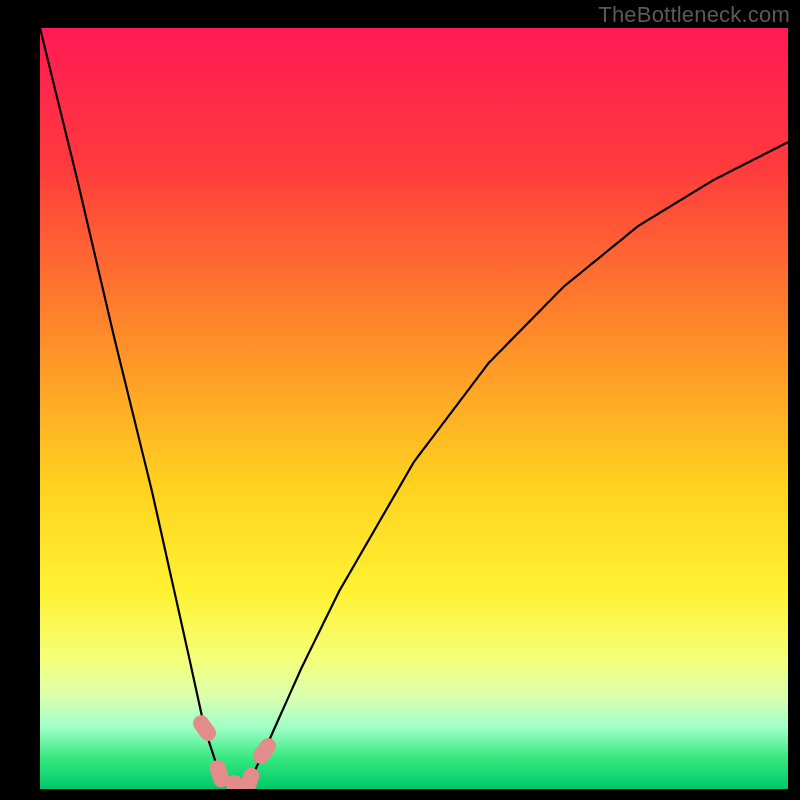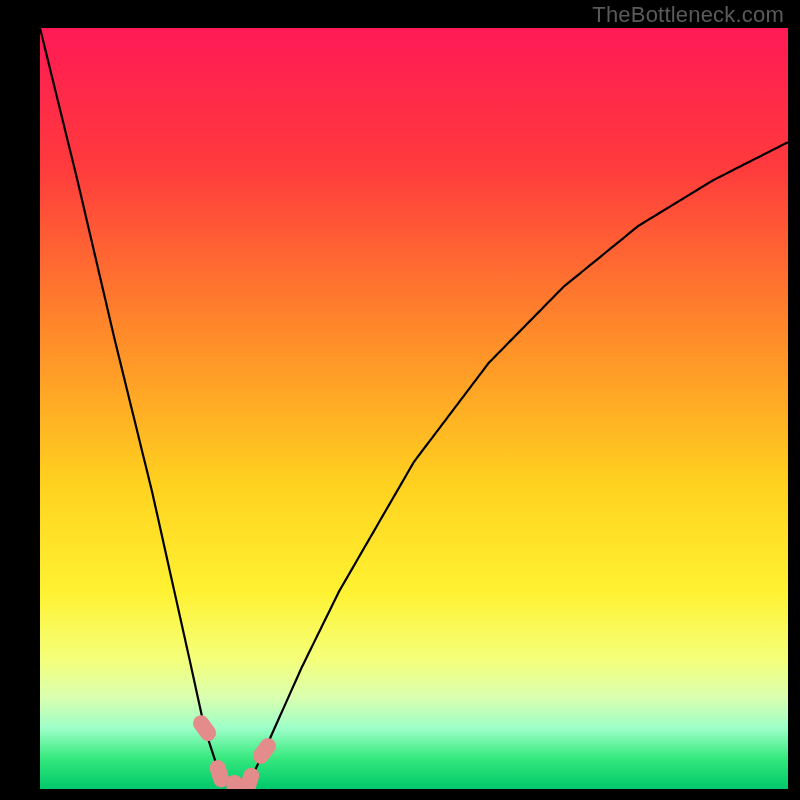--- a/index.html
+++ b/index.html
@@ -21,21 +21,21 @@
     position: absolute;
     background: #fff;
   }
   .gradient {
     position: absolute;
     inset: 0;
   }
   .watermark {
     position: absolute;
     top: 2px;
-    right: 16px;
+    right: 10px;
     font-family: Arial, Helvetica, sans-serif;
     font-size: 22px;
     color: #5a5a5a;
     letter-spacing: 0.2px;
   }
   svg.curve {
     position: absolute;
     inset: 0;
   }
 </style>

